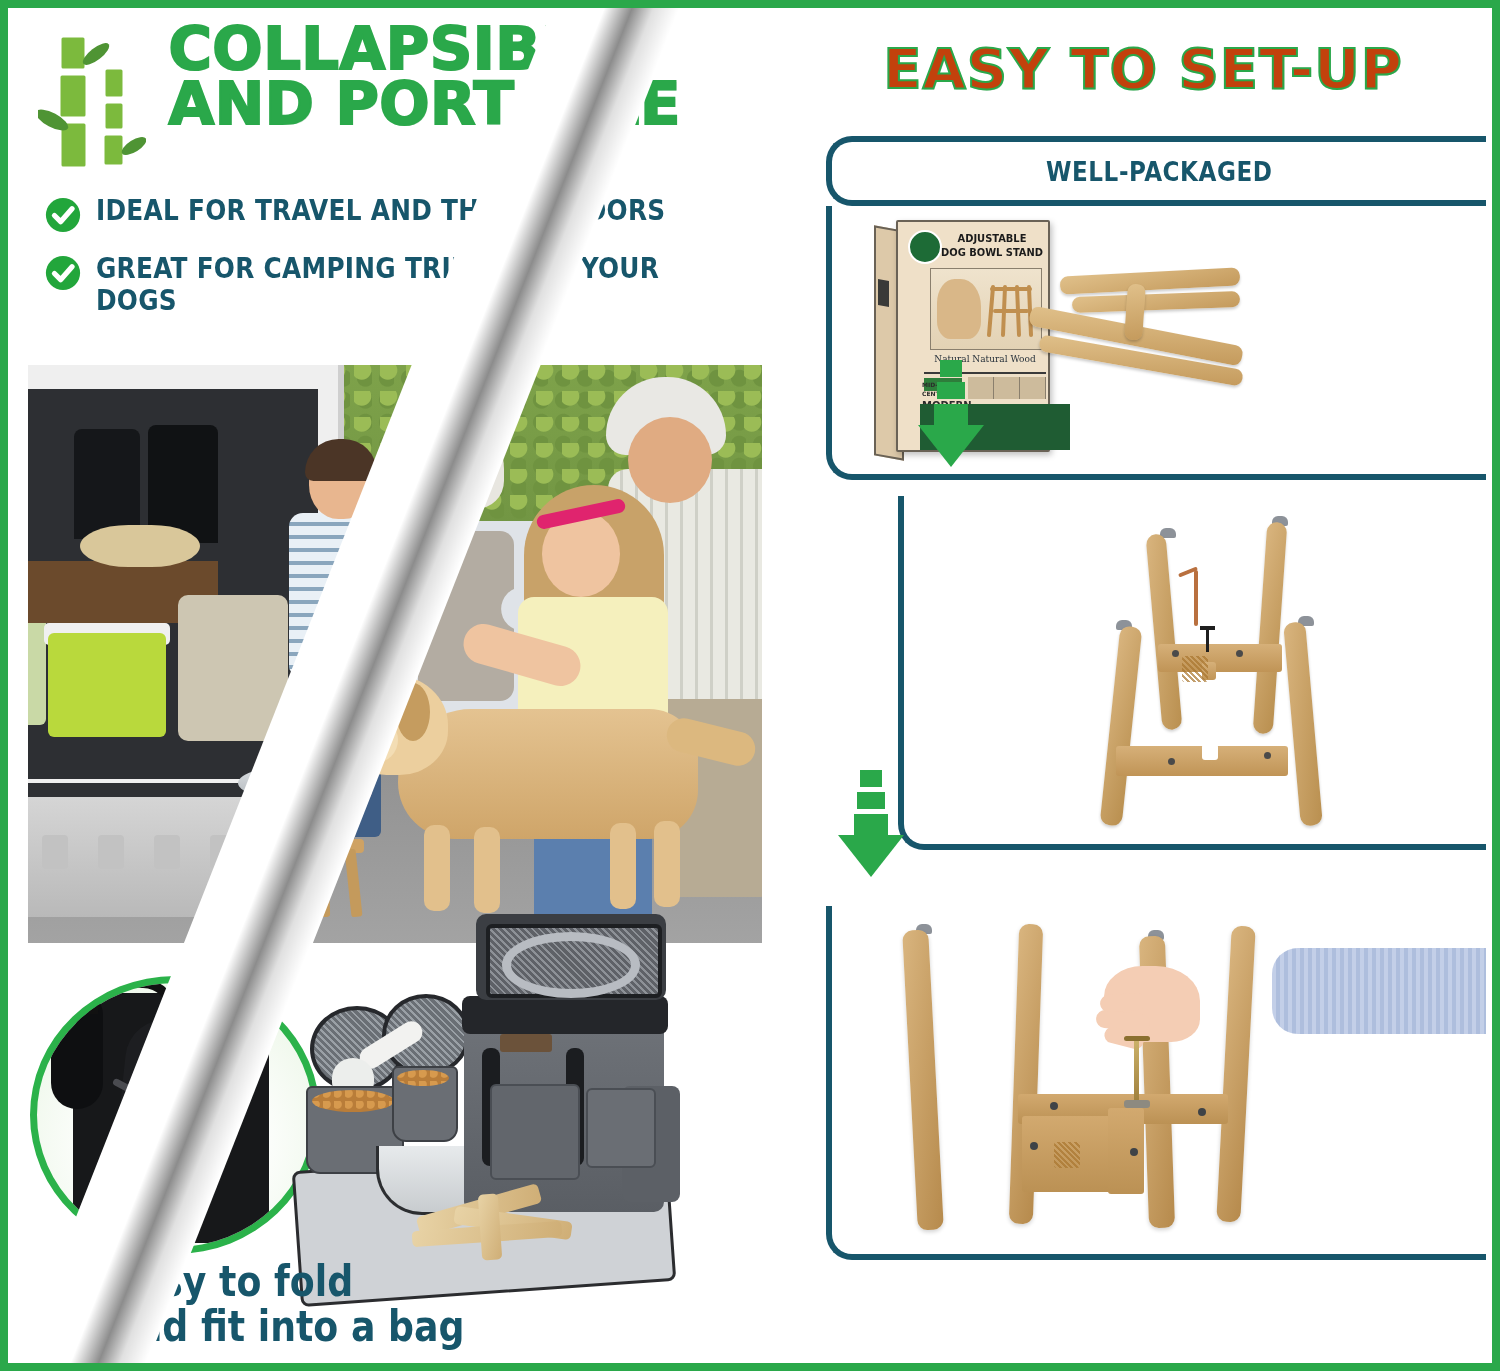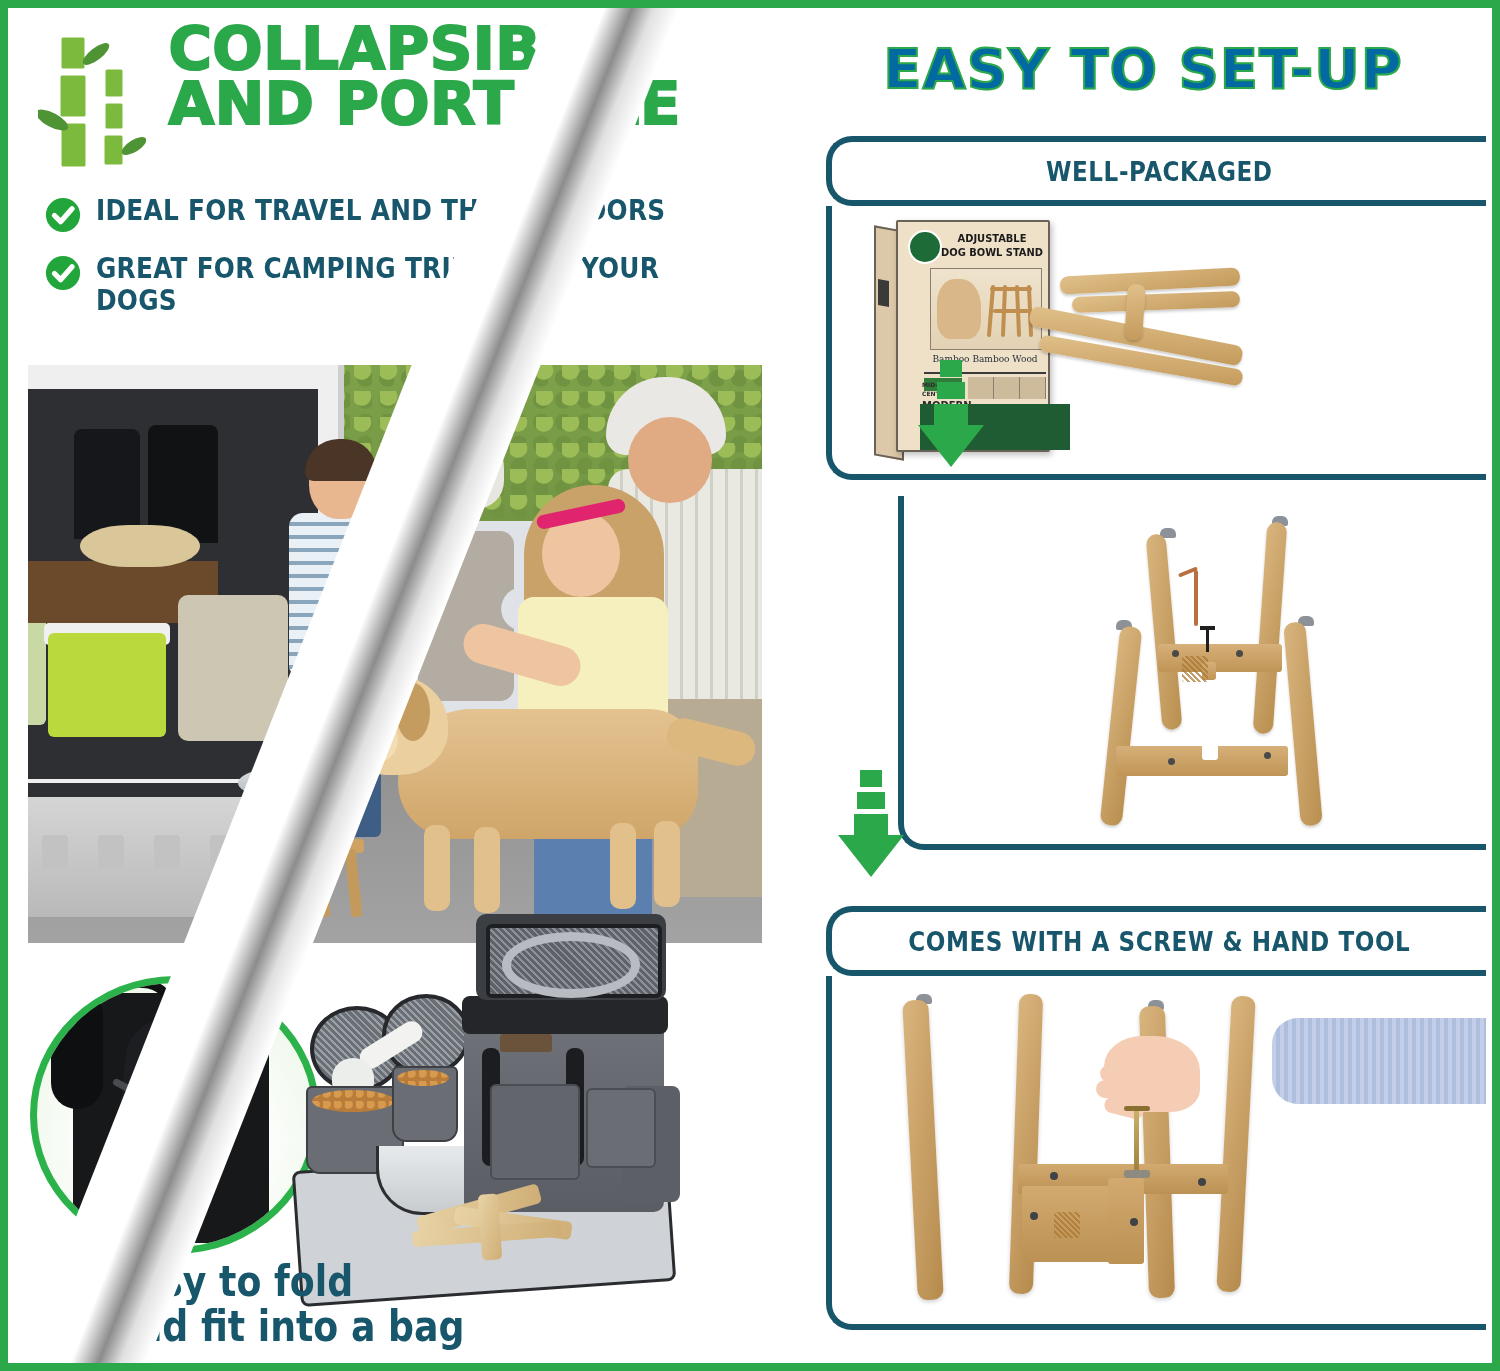--- a/index.html
+++ b/index.html
@@ -169,21 +169,21 @@
     font-weight:bold;font-size:42px;line-height:1.06;color:#17566b;
     transform:scaleX(0.96);transform-origin:left center;
   }
 
   
   .right-pane{position:absolute;left:790px;top:0;width:702px;height:1355px;z-index:3;}
 
   .r-title{
     position:absolute;left:0;top:28px;width:690px;text-align:center;
     font-family:"DejaVu Sans",sans-serif;font-weight:bold;
-    font-size:56px;letter-spacing:1px;color:#0369a1;text-transform:uppercase;
+    font-size:56px;letter-spacing:1px;color:#c2410c;text-transform:uppercase;
     -webkit-text-stroke:2px #2aa84a;
     text-shadow:1px 1px 0 rgba(20,120,45,.25);
   }
 
   .step{position:absolute;}
   .step-head{
     position:relative;height:58px;border:6px solid #17566b;border-right:none;
     border-radius:26px 0 0 26px;display:flex;align-items:center;justify-content:center;
     background:#fff;
   }
@@ -458,21 +458,21 @@
                 <g stroke="#c08f4f" stroke-width="4" stroke-linecap="round">
                   <line x1="6" y1="4" x2="2" y2="52"></line>
                     <line x1="18" y1="4" x2="16" y2="52"></line>
                   <line x1="30" y1="4" x2="32" y2="52"></line>
                     <line x1="42" y1="4" x2="44" y2="52"></line>
                   <line x1="5" y1="6" x2="43" y2="6"></line>
                     <line x1="8" y1="28" x2="40" y2="28"></line>
                 </g>
               </svg>
             </div>
-            <div class="pbox-t2">Bamboo Bamboo Wood</div>
+            <div class="pbox-t2">Natural Natural Wood</div>
             <div class="pbox-rule"></div>
             <div class="pbox-grid"></div>
             <div class="pbox-green"></div>
             <div class="pbox-md">
               <div style="font-size:6px">MID-CENTURY</div>
               <div style="font-size:10px">MODERN</div>
               <div style="font-size:10px">DESIGN</div>
               <div style="font-size:5px">FOR YOUR PETS</div>
             </div>
             <div class="pbox-dark">
@@ -524,23 +524,20 @@
     </div>
 
     <div class="arrow" style="left:40px;top:762px;">
       <div class="seg s1"></div>
         <div class="seg s2"></div>
         <div class="seg s3"></div>
         <div class="tip"></div>
     </div>
 
     <div class="step" style="left:28px;top:898px;width:660px;">
-      <div class="step-head">
-        <span>COMES WITH A SCREW &amp; HAND TOOL</span>
-      </div>
       <div class="step-body" style="height:348px;">
         <div class="hand-wrap">
           <div class="asm-cap" style="left:44px;top:4px"></div>
           <div class="asm-cap" style="left:276px;top:10px"></div>
           <div class="h-leg" style="left:38px;top:10px;width:26px;height:300px;transform:rotate(-3deg)"></div>
           <div class="h-leg" style="left:142px;top:4px;width:24px;height:300px;transform:rotate(2deg)"></div>
           <div class="h-leg" style="left:272px;top:16px;width:26px;height:292px;transform:rotate(-2deg)"></div>
           <div class="h-leg" style="left:352px;top:6px;width:24px;height:296px;transform:rotate(3deg)"></div>
           <div class="h-rail" style="left:146px;top:174px;width:210px;height:30px;"></div>
           <div class="h-rail" style="left:150px;top:196px;width:106px;height:76px;"></div>

